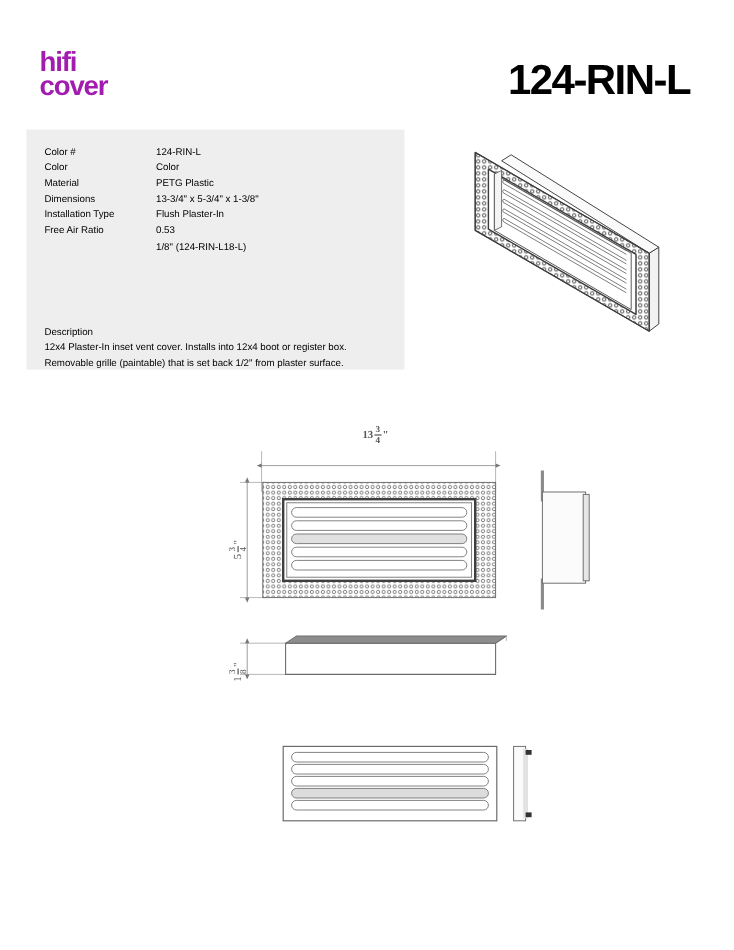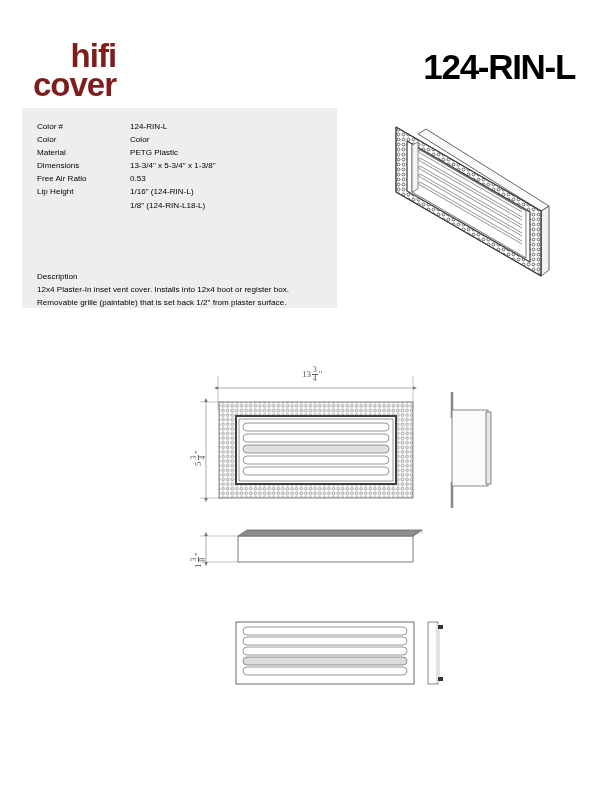--- a/index.html
+++ b/index.html
@@ -13,25 +13,24 @@
     color: #000;
     overflow: hidden;
   }
   .page { position: absolute; inset: 0; }
 
   
   .logo {
     position: absolute;
     left: 33px; top: 41px;
     font-weight: bold;
-    font-size: 33px;
+    font-size: 23px;
     line-height: 0.88;
     letter-spacing: -1px;
-    color: #7f1d1d;
-    text-align: right;
+    color: #a21caf;
   }
   .logo div { display: block; }
 
   .model-title {
     position: absolute;
     right: 37px; top: 47px;
     font-weight: bold;
     font-size: 35px;
     letter-spacing: -1.3px;
     color: #000;
@@ -120,26 +119,26 @@
       </div>
       <div class="spec-row">
         <span class="spec-label">Material</span>
         <span class="spec-value">PETG Plastic</span>
       </div>
       <div class="spec-row">
         <span class="spec-label">Dimensions</span>
         <span class="spec-value">13-3/4" x 5-3/4" x 1-3/8"</span>
       </div>
       <div class="spec-row">
+        <span class="spec-label">Installation Type</span>
+        <span class="spec-value">Flush Plaster-In</span>
+      </div>
+      <div class="spec-row">
         <span class="spec-label">Free Air Ratio</span>
         <span class="spec-value">0.53</span>
-      </div>
-      <div class="spec-row">
-        <span class="spec-label">Lip Height</span>
-        <span class="spec-value">1/16" (124-RIN-L)</span>
       </div>
       <div class="spec-row">
         <span class="spec-value cont">1/8" (124-RIN-L18-L)</span>
       </div>
     </div>
 
     <div class="desc-block">
       <div class="desc-title">Description</div>
       <div>12x4 Plaster-In inset vent cover. Installs into 12x4 boot or register box.</div>
       <div>Removable grille (paintable)  that is set back 1/2" from plaster surface.</div>
@@ -185,21 +184,21 @@
         </g>
 
         <path d="M 30,15 L 175,99 L 175,164 L 30,80 Z" stroke-width="1.1"></path>
       </g>
     </svg>
   </div>
 
   <div class="drawings">
 
     
-    <div class="dim-text" style="left:302px; top:36px;">
+    <div class="dim-text" style="left:302px; top:24px;font-weight:bold;">
       <span class="dim-inline">
         <span>13</span>
         <span class="frac">
           <span class="num">3</span>
           <span class="den">4</span>
         </span>
         <span>"</span>
       </span>
     </div>
 

